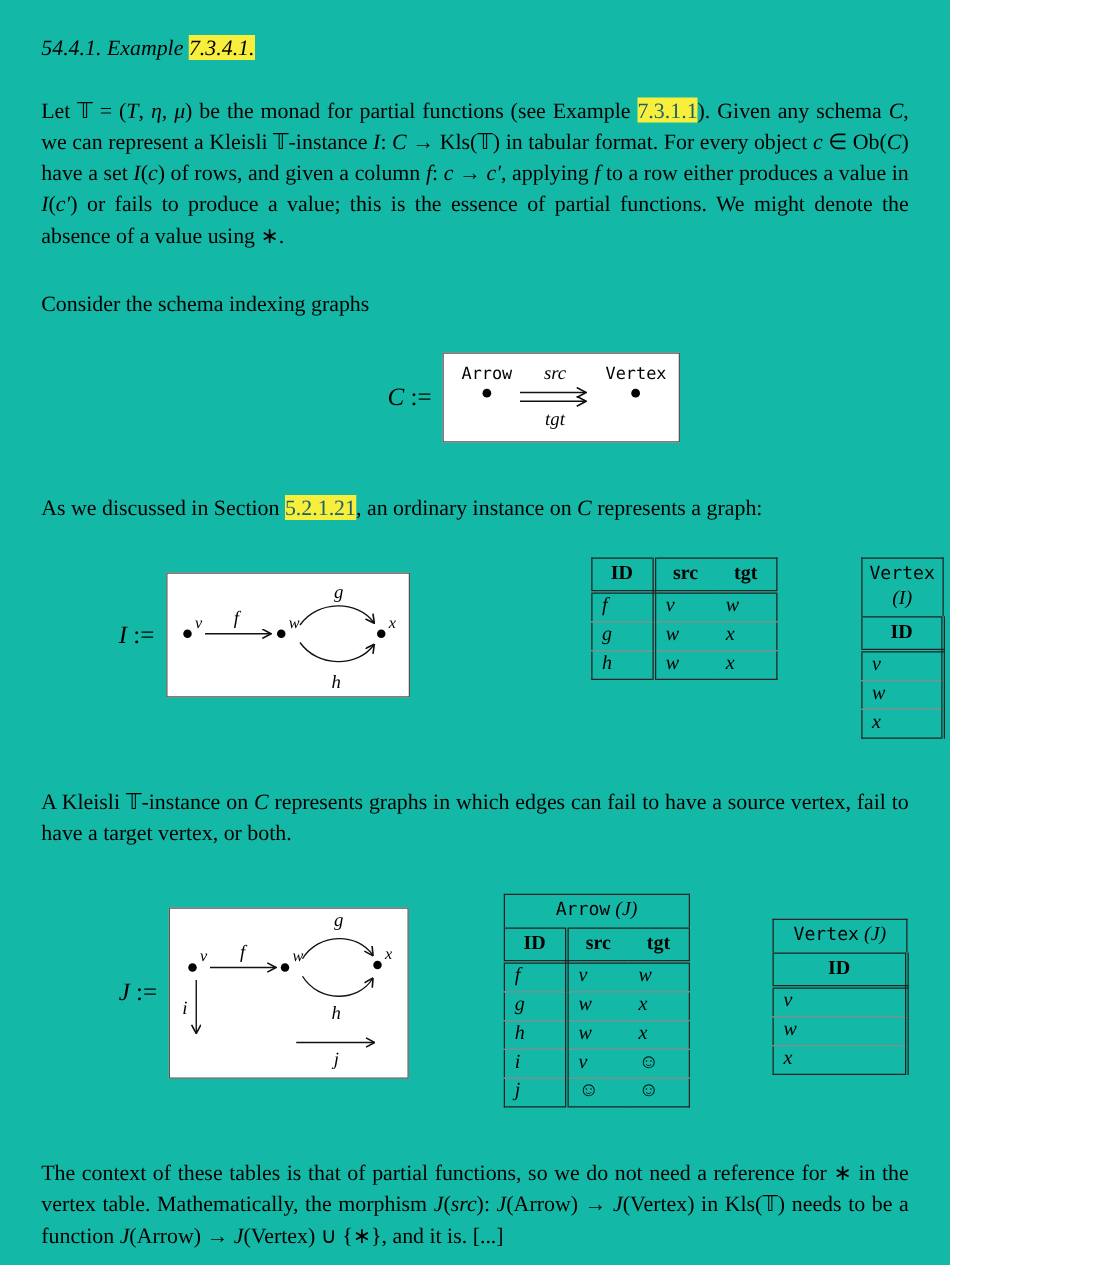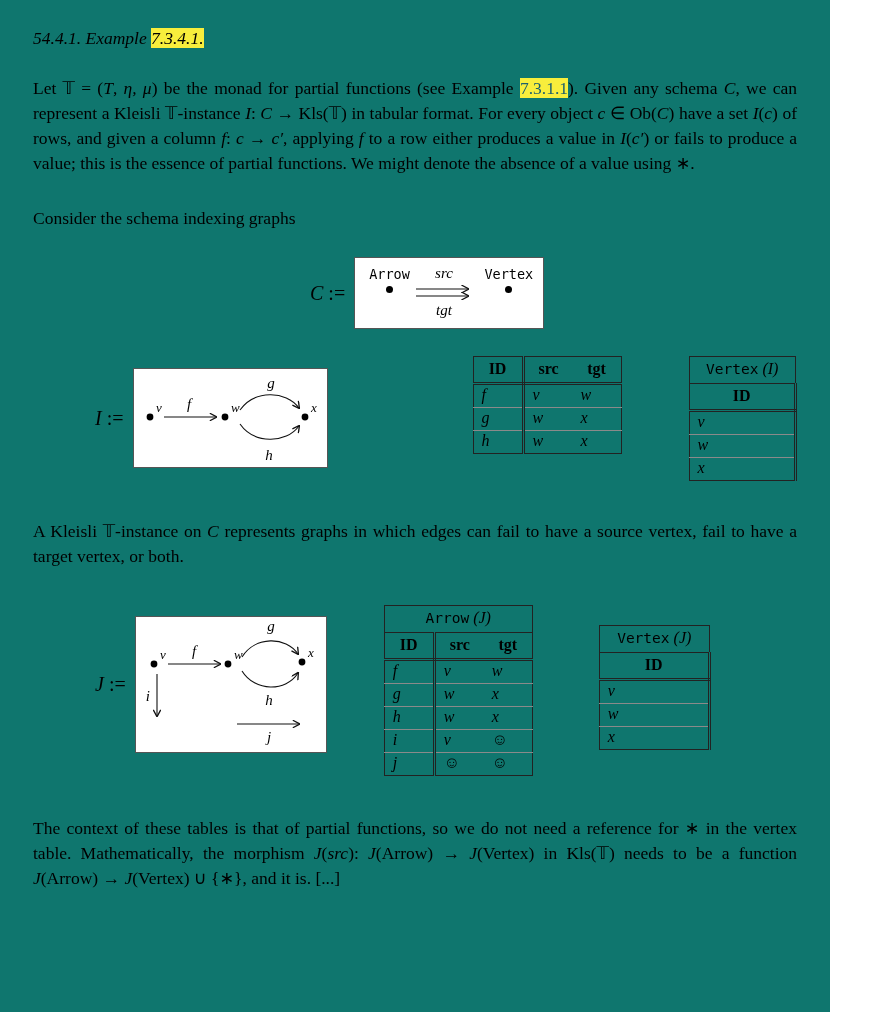--- a/index.html
+++ b/index.html
@@ -1,21 +1,21 @@
 <!DOCTYPE html>
 <html><head>
 <meta charset="utf-8">
 <style>
   html,body{margin:0;padding:0;background:#ffffff;}
   .page{
-    width:830px;height:1012px;box-sizing:border-box;
+    width:760px;height:1012px;box-sizing:border-box;
     padding:26px 33px 28px 33px;
     font-family:"Liberation Serif", serif;
     font-size:17.5px;line-height:25px;color:#000;
-    overflow:hidden;background:#0f766e;
+    overflow:hidden;background:#14b8a6;
   }
   p{margin:0;}
   .just{text-align:justify;}
   .heading{font-style:italic;margin:0;}
   .s-i,.s-cal{font-style:italic;}
   .s-b{font-weight:normal;}
   .s-link{color:#1c5f6e;background:#f8ee3c;}
   .s-hl{background:#f8ee3c;}
   .mt-para2{margin-top:30px;}
   .mt-para3{margin-top:40px;}
@@ -48,21 +48,21 @@
   .dtable th{font-weight:bold;text-align:center;padding:2px 8px 3px;border-bottom:3px double #222;line-height:20px;}
   .dtable td.cell{padding:0 8px 2px;font-style:italic;line-height:20px;}
   .c-id{border-right:3px double #222;}
   .dtable tr.row + tr.row td{border-top:1px solid #8a8a8a;}
   .mono{font-family:"DejaVu Sans Mono", monospace;font-size:14.5px;}
   .atable .c-id{width:32px;}
   .atable th, .atable td{min-width:32px;}
   .vtable td.cell,.vtable th{border-right:3px double #222;width:92px;}
   .tbl-arrow-i{margin-left:145px;}
   .tbl-vertex-i{margin-left:67px;}
-  .tbl-arrow-j{margin-left:57px;}
+  .tbl-arrow-j{margin-left:76px;}
   .tbl-vertex-j{margin-left:66px;margin-top:20px;}
 </style>
 </head>
 <body>
 
 <div class="page">
 
   <p class="heading"><span class="s-i">54.4.1. Example </span><span class="s-i s-hl">7.3.4.1.</span></p>
 
   <p class="just mt-p1"><span>Let 𝕋 = (</span><span class="s-i">T</span><span>, </span><span class="s-i">η, μ</span><span>) be the monad for partial functions (see Example </span><span class="s-link">7.3.1.1</span><span>). Given any schema </span><span class="s-cal">C</span><span>, we can represent a Kleisli 𝕋-instance </span><span class="s-i">I</span><span>: </span><span class="s-cal">C</span><span> → </span><span class="s-b">Kls</span><span>(𝕋) in tabular format. For every object </span><span class="s-i">c</span><span> ∈ Ob(</span><span class="s-cal">C</span><span>) have a set </span><span class="s-i">I</span><span>(</span><span class="s-i">c</span><span>) of rows, and given a column </span><span class="s-i">f</span><span>: </span><span class="s-i">c</span><span> → </span><span class="s-i">c′</span><span>, applying </span><span class="s-i">f</span><span> to a row either produces a value in </span><span class="s-i">I</span><span>(</span><span class="s-i">c′</span><span>) or fails to produce a value; this is the essence of partial functions. We might denote the absence of a value using ∗.</span></p>
@@ -87,20 +87,21 @@
         <line x1="2" y1="31" x2="54" y2="31" stroke="#111" stroke-width="1.1" marker-end="url(#ahA)"></line>
         <text x="30" y="50" text-anchor="middle" class="etext">tgt</text>
       </svg>
       <div class="snode">
         <span class="lbl">Vertex</span>
         <span class="dot"></span>
       </div>
     </div>
   </div>
 
+  <p class="mt-para3"><span>As we discussed in Section </span><span class="s-link">5.2.1.21</span><span>, an ordinary instance on </span><span class="s-cal">C</span><span> represents a graph:</span></p>
 
   <div class="fig fig-i">
     <div class="diagram-wrap">
       <span class="fig-label"><span class="s-i">I</span><span> :=</span></span>
       <div class="gbox" style="width:193px;height:98px;">
         <svg width="193" height="98" viewBox="0 0 193 98">
           <defs>
             <marker id="ahI" viewBox="0 0 10 10" refX="8.5" refY="5" markerWidth="7.5" markerHeight="7.5" orient="auto">
               <path d="M1,0.5 L9.5,5 L1,9.5" fill="none" stroke="#111" stroke-width="1.6"></path>
             </marker>

